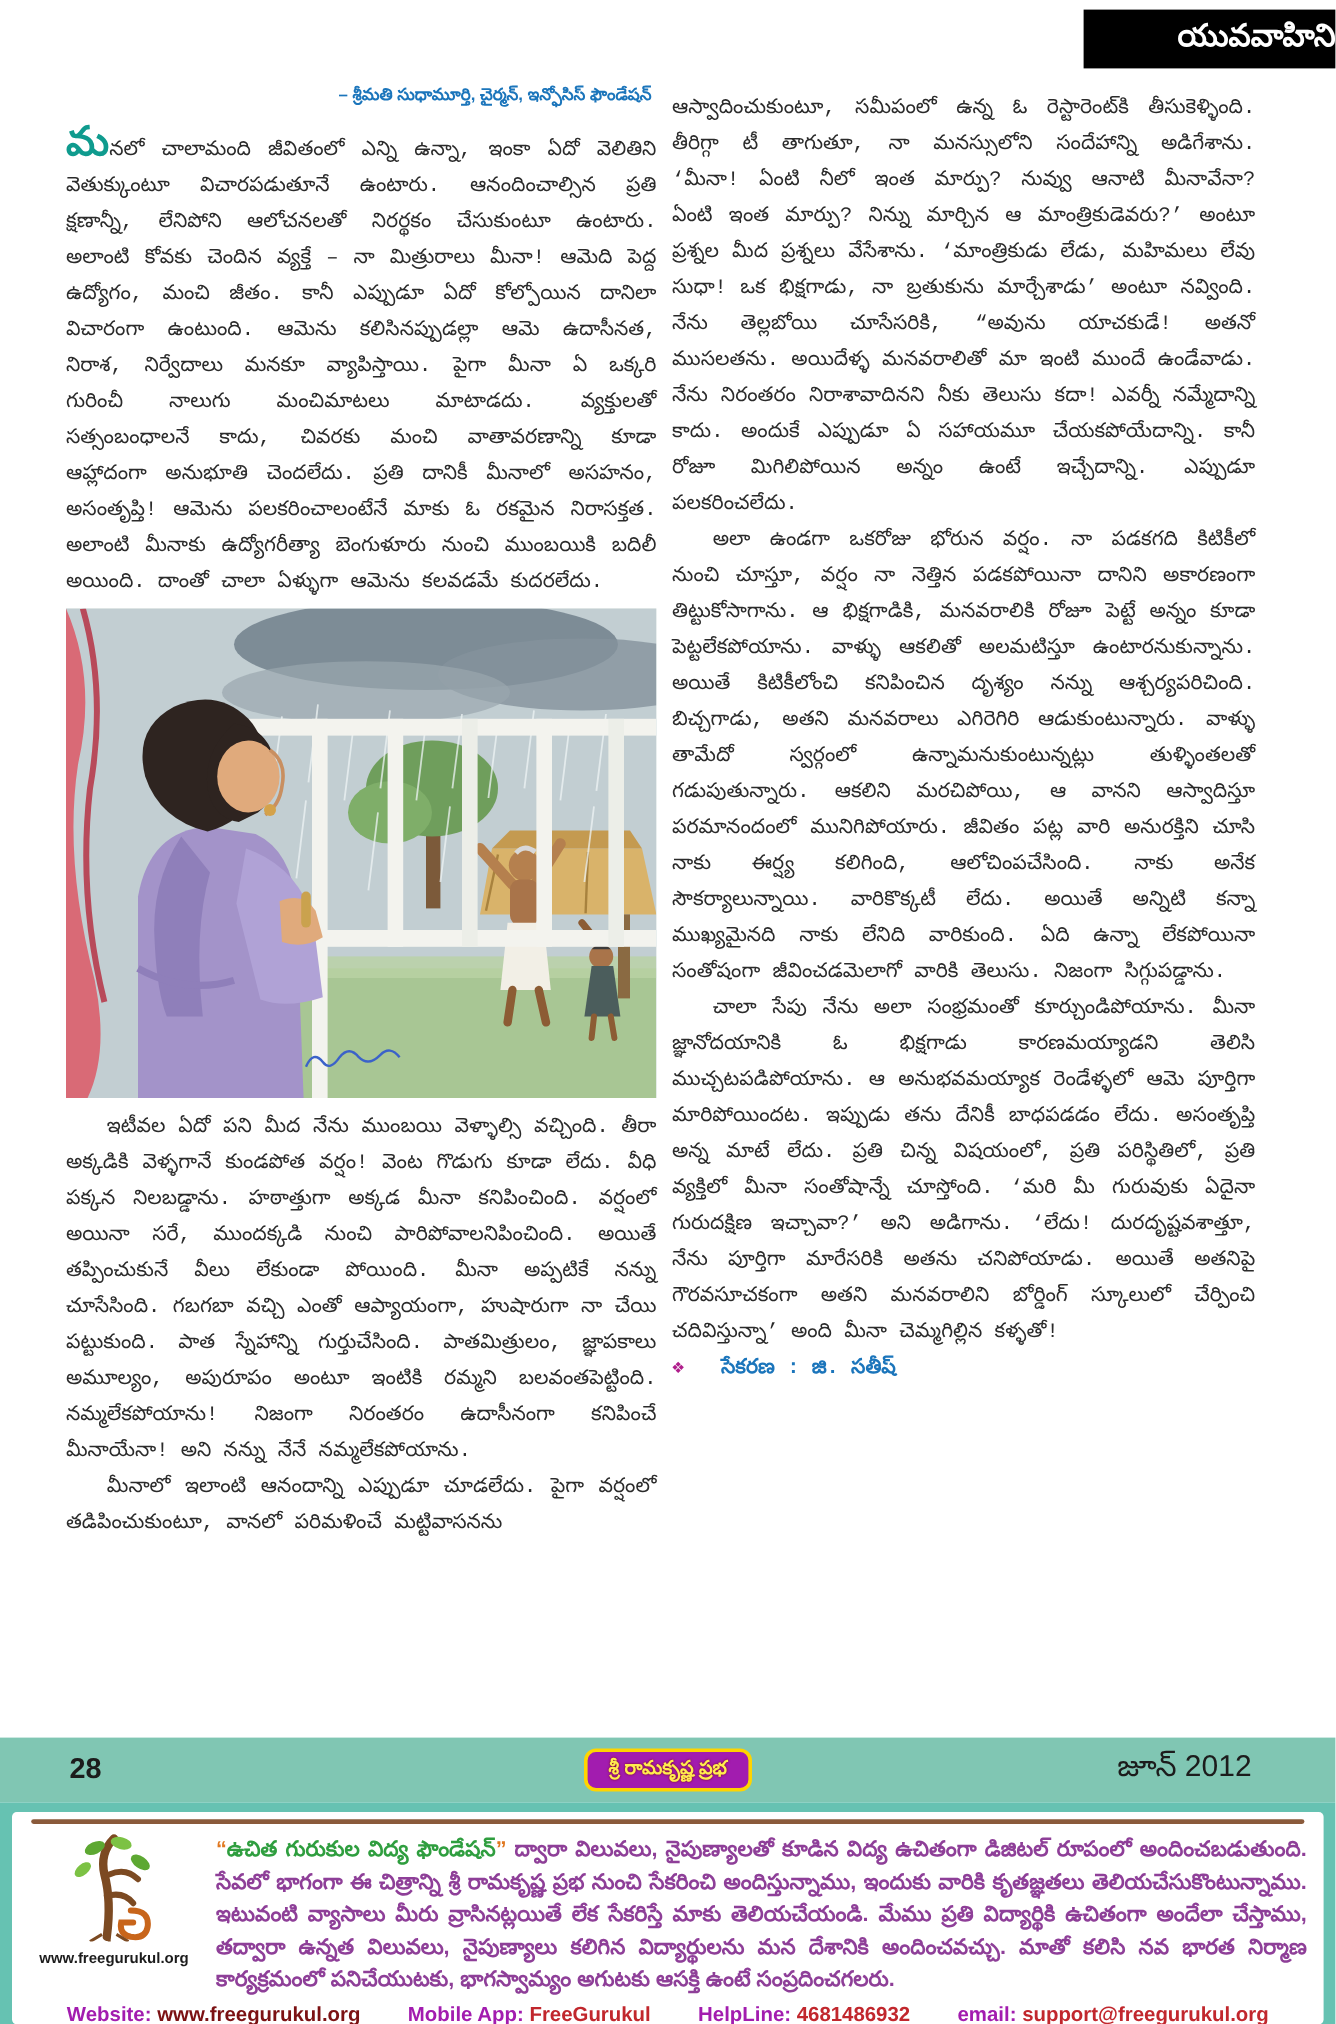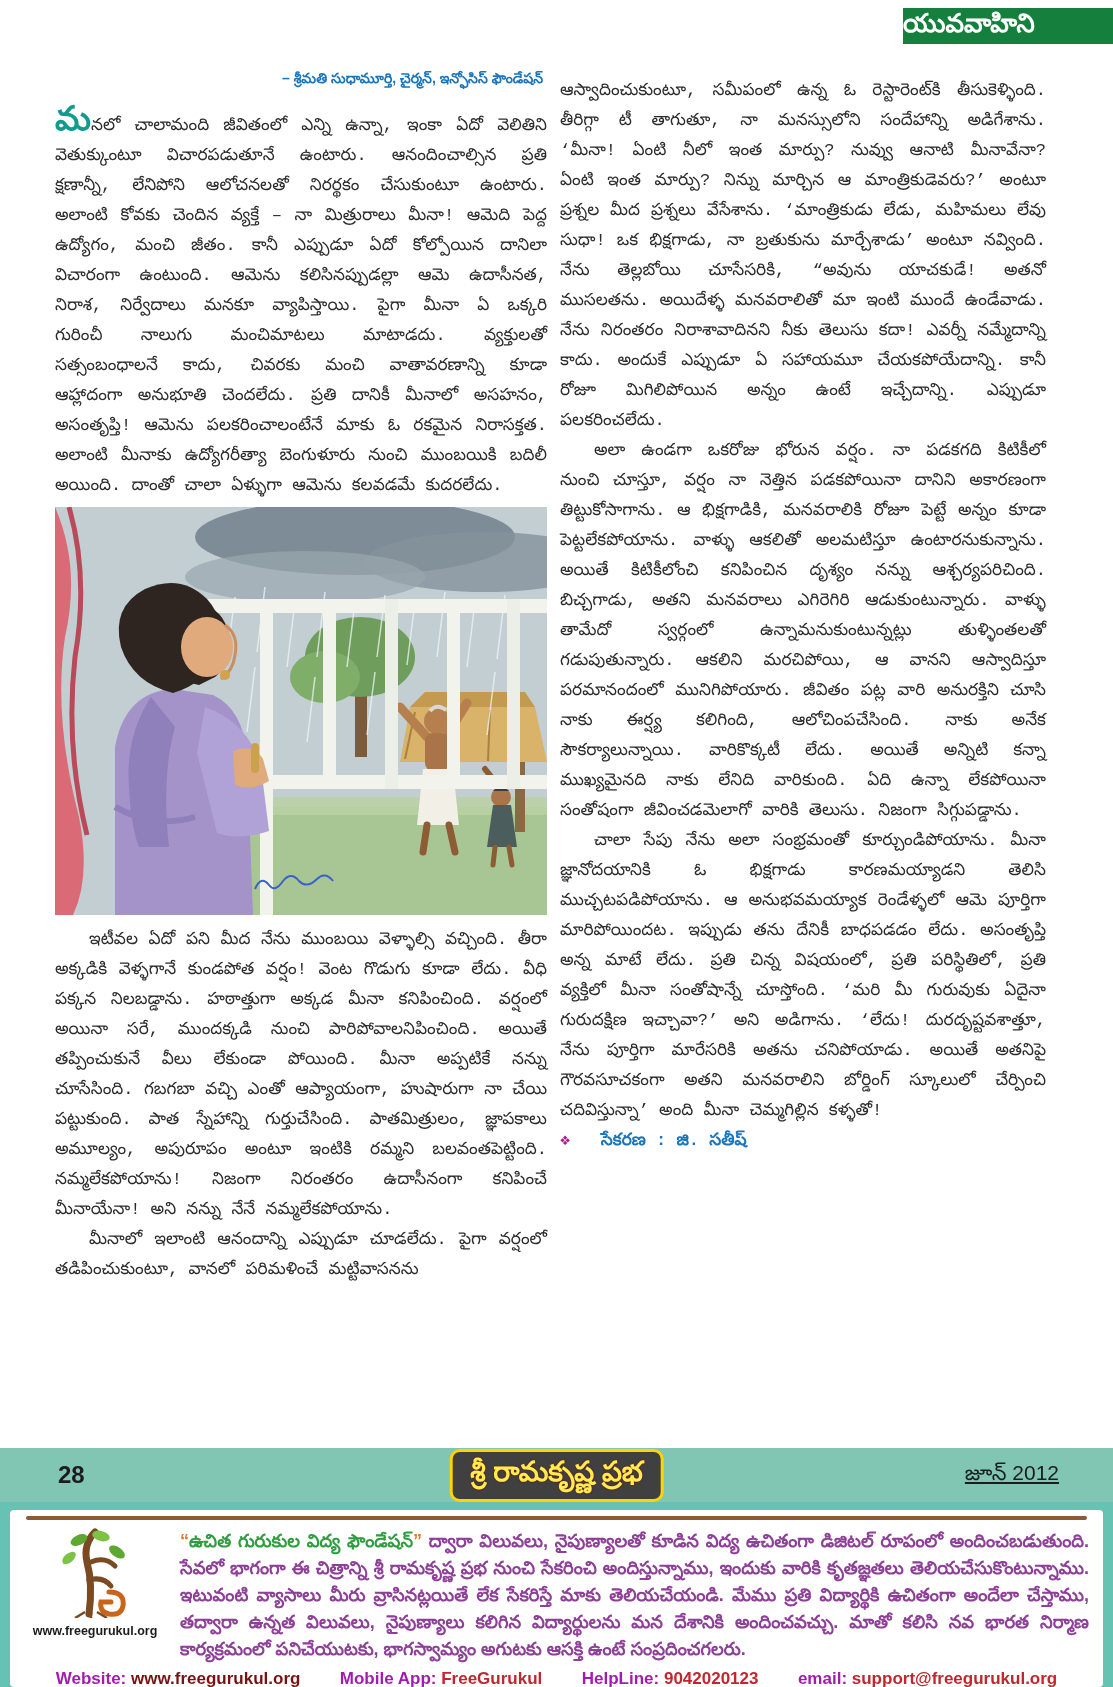--- a/index.html
+++ b/index.html
@@ -4,23 +4,23 @@
 <style>
   * { margin:0; padding:0; box-sizing:border-box; }
   html,body { width:1113px; }
   body {
     position:relative; width:1113px; height:1687px; background:#ffffff;
     font-family:"Liberation Sans","DejaVu Sans",sans-serif; color:#232323;
     overflow:hidden;
   }
   
   .masthead {
-    position:absolute; top:8px; right:0; width:210px; height:36px;
-    background:#15803d; color:#ffffff; display:flex; align-items:center;
-    justify-content:flex-start; font-size:26px; font-weight:bold;
+    position:absolute; top:8px; right:0; width:210px; height:49px;
+    background:#000000; color:#ffffff; display:flex; align-items:center;
+    justify-content:flex-end; font-size:26px; font-weight:bold;
   }
   
   .col-left  { position:absolute; left:55px;  top:70px; width:492px; }
   .col-right { position:absolute; left:560px; top:76px; width:486px; }
   .article-title {
     text-align:center; color:#ec268f; font-size:30px; font-weight:bold;
     letter-spacing:0.5px; margin-bottom:10px;
   }
   .byline {
     text-align:right; color:#1b75bb; font-size:14px; font-weight:bold;
@@ -41,25 +41,25 @@
   .credit-marker { color:#b01e8c; font-size:17px; }
   .credit-text { color:#1b75bb; font-weight:bold; }
   
   .banner {
     position:absolute; left:0; top:1448px; width:1113px; height:54px;
     background:#80c6b3; display:flex; align-items:center;
   }
   .banner .pageno { position:absolute; left:58px; font-size:24px; font-weight:bold; color:#1c1c1c; }
   .banner .badge {
     position:absolute; left:50%; transform:translateX(-50%);
-    background:#404040; border:3px solid #ffd400; border-radius:10px;
-    color:#ffec4f; font-size:28px; font-weight:bold; padding:4px 18px;
+    background:#a21caf; border:3px solid #ffd400; border-radius:10px;
+    color:#ffec4f; font-size:16px; font-weight:bold; padding:4px 18px;
     text-shadow:0 0 2px #7a0000;
   }
-  .banner .issue-date { position:absolute; right:54px; font-size:21px; color:#1c1c1c;text-decoration:underline; }
+  .banner .issue-date { position:absolute; right:70px; font-size:25px; color:#1c1c1c; }
   
   .footer-zone {
     position:absolute; left:0; top:1502px; width:1113px; height:185px;
     background:#66c2b2;
   }
   .footer-box {
     position:absolute; left:10px; top:8px; width:1093px; height:177px;
     background:#ffffff; border-radius:4px; padding:4px 10px 0 10px;
   }
   .footer-rule { height:4px; background:#8a5a3b; margin:2px 6px 6px 6px; border-radius:2px; }
@@ -225,19 +225,19 @@
       <div class="footer-para">
         <span class="footer-quote">“</span><span class="footer-green">ఉచిత గురుకుల విద్య ఫౌండేషన్</span><span class="footer-quote">”</span><span> ద్వారా విలువలు, నైపుణ్యాలతో కూడిన విద్య ఉచితంగా డిజిటల్ రూపంలో అందించబడుతుంది. సేవలో భాగంగా ఈ చిత్రాన్ని శ్రీ రామకృష్ణ ప్రభ నుంచి సేకరించి అందిస్తున్నాము, ఇందుకు వారికి కృతజ్ఞతలు తెలియచేసుకొంటున్నాము. ఇటువంటి వ్యాసాలు మీరు వ్రాసినట్లయితే లేక సేకరిస్తే మాకు తెలియచేయండి. మేము ప్రతి విద్యార్థికి ఉచితంగా అందేలా చేస్తాము, తద్వారా ఉన్నత విలువలు, నైపుణ్యాలు కలిగిన విద్యార్థులను మన దేశానికి అందించవచ్చు. మాతో కలిసి నవ భారత నిర్మాణ కార్యక్రమంలో పనిచేయుటకు, భాగస్వామ్యం అగుటకు ఆసక్తి ఉంటే సంప్రదించగలరు.</span>
       </div>
     </div>
     <div class="contact-line">
       <span><span class="contact-label">Website:</span>
         <span class="contact-value-dark">www.freegurukul.org</span></span>
       <span><span class="contact-label">Mobile App:</span>
         <span class="contact-value-red">FreeGurukul</span></span>
       <span><span class="contact-label">HelpLine:</span>
-        <span class="contact-value-red">9042020123</span></span>
+        <span class="contact-value-red">4681486932</span></span>
       <span><span class="contact-label">email:</span>
         <span class="contact-value-red">support@freegurukul.org</span></span>
     </div>
 
   </div>
 </div>
 
 </body></html>

